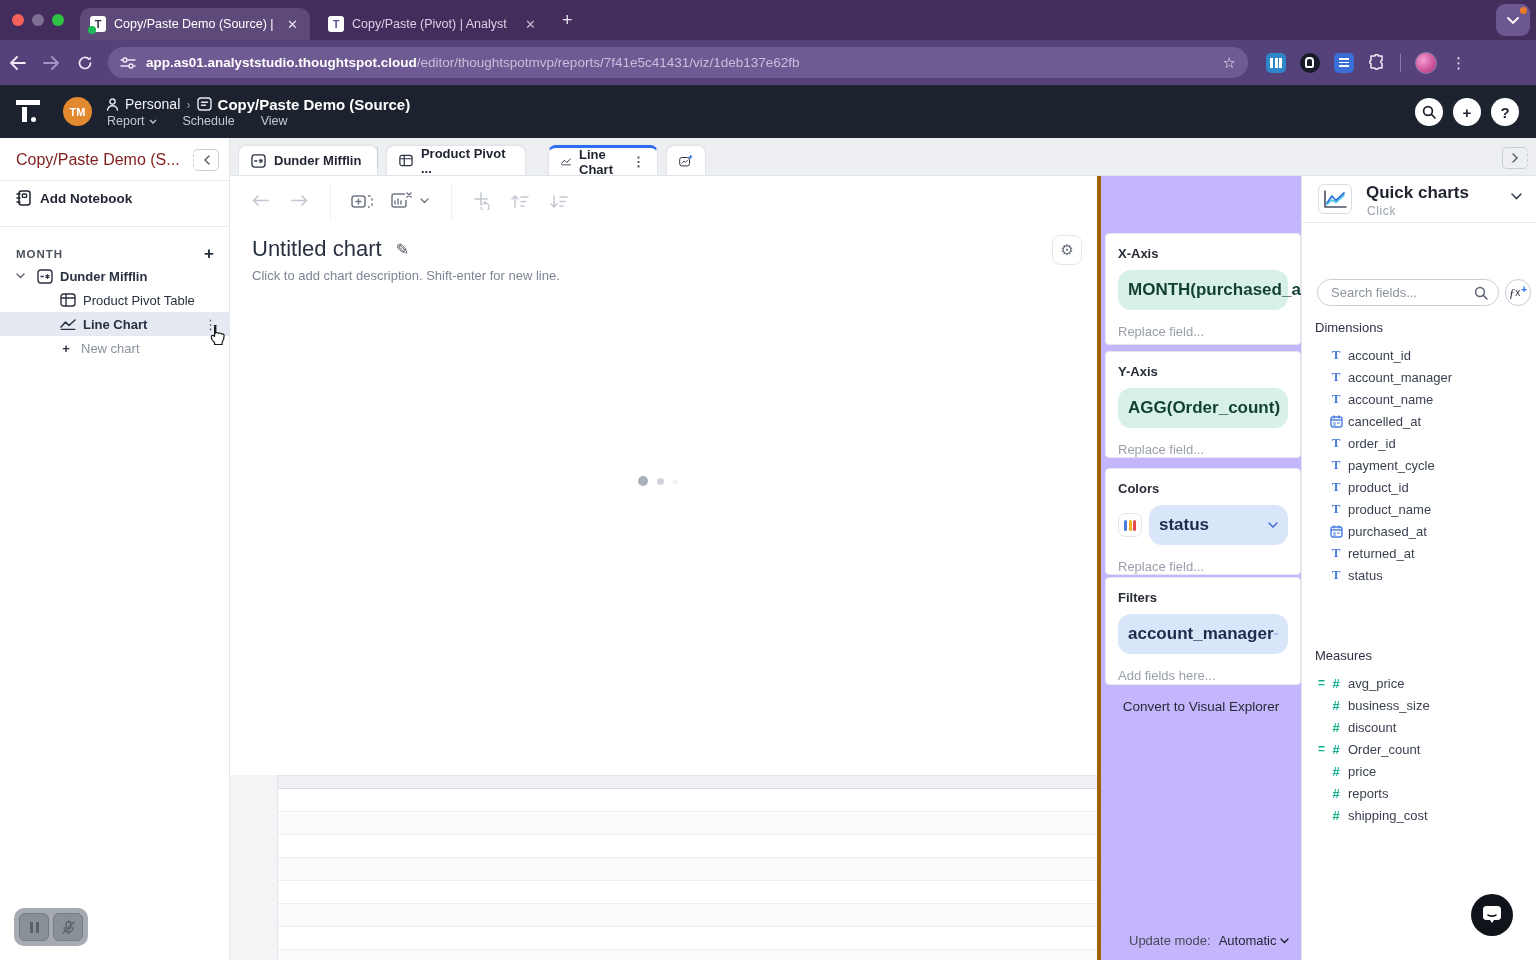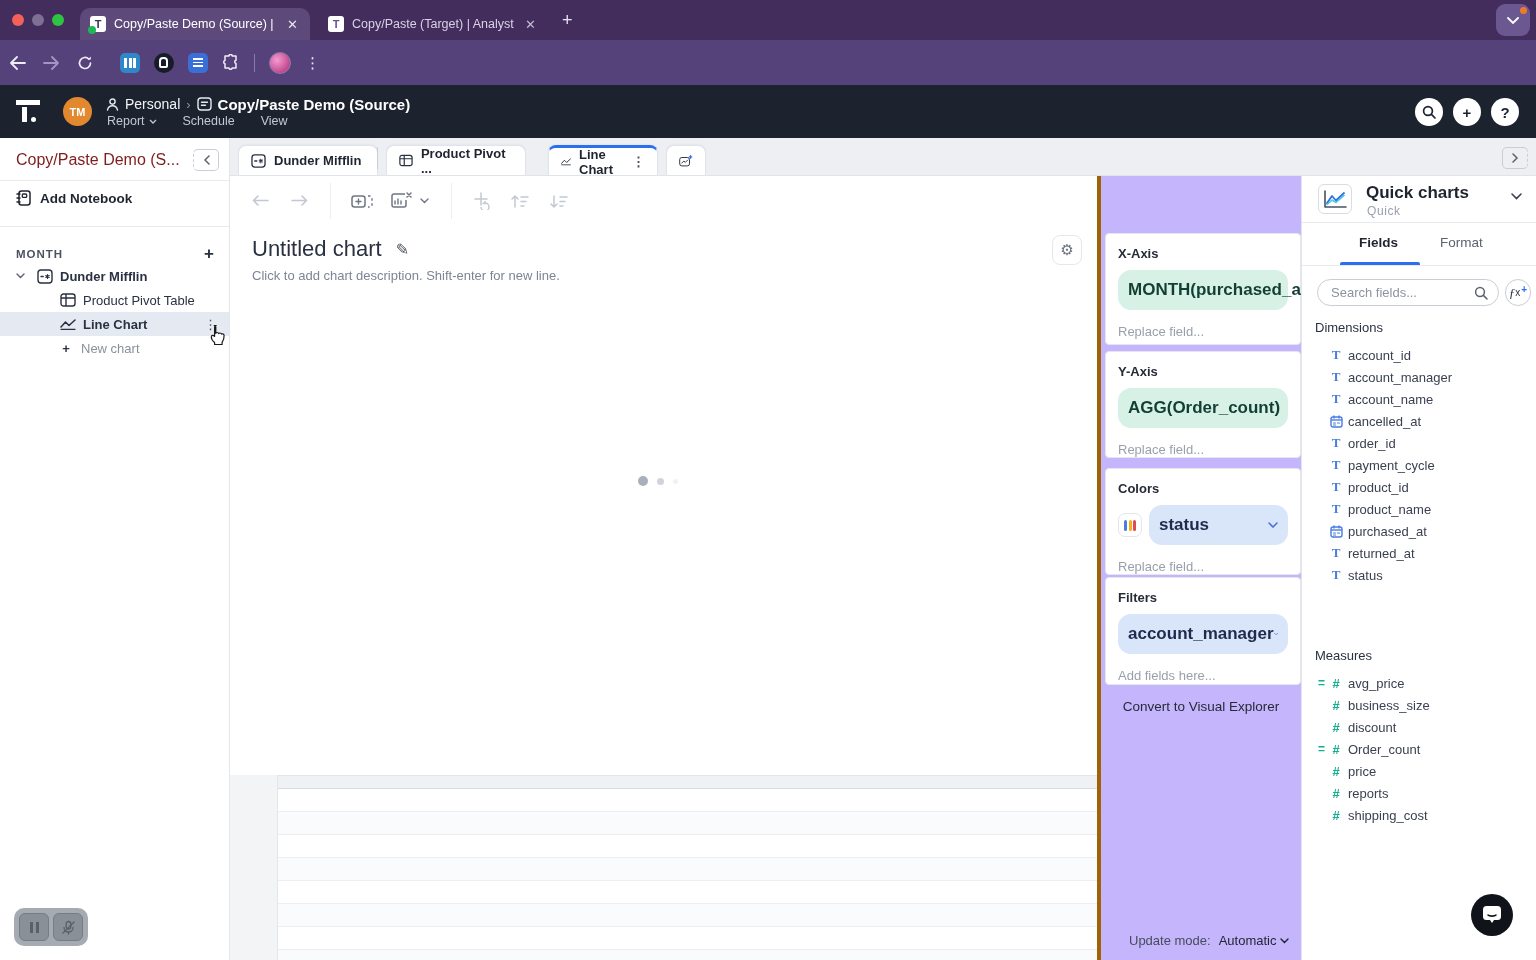--- a/index.html
+++ b/index.html
@@ -177,21 +177,21 @@
           <span class="fav-t">T</span>
           <span class="fav-check"></span>
         </span>
       <span class="btab-title">Copy/Paste Demo (Source) | /</span>
       <span class="tab-close">✕</span>
     </div>
     <div class="btab inactive">
       <span class="favicon">
           <span class="fav-t" style="color:#6a4f9e;">T</span>
         </span>
-      <span class="btab-title">Copy/Paste (Target) | Analyst</span>
+      <span class="btab-title">Copy/Paste (Pivot) | Analyst</span>
       <span class="tab-close">✕</span>
     </div>
     <div class="newtab-btn">+</div>
     <div class="browser-update">
       <svg width="12" height="7" viewBox="0 0 12 7">
           <path d="M1 1l5 5 5-5" stroke="#fff" stroke-width="1.8" fill="none" stroke-linecap="round"></path>
         </svg>
       <span class="upd-dot"></span>
     </div>
   </div>
@@ -206,20 +206,33 @@
       <svg width="17" height="14" viewBox="0 0 17 14">
           <path d="M9 1l6 6-6 6M15 7H1" stroke="currentColor" stroke-width="1.8" fill="none" stroke-linecap="round" stroke-linejoin="round"></path>
         </svg>
     </span>
     <span class="nav-ic">
       <svg width="16" height="16" viewBox="0 0 16 16">
           <path d="M13.5 8a5.5 5.5 0 1 1-1.6-3.9" stroke="currentColor" stroke-width="1.7" fill="none" stroke-linecap="round"></path>
           <path d="M13.8 1.6v3h-3z" fill="currentColor"></path>
         </svg>
     </span>
+    <div class="urlpill">
+      <span style="margin-right:10px;">
+        <svg width="16" height="14" viewBox="0 0 16 14">
+            <circle cx="5" cy="4" r="2" stroke="#efeaf7" stroke-width="1.4" fill="none"></circle>
+            <path d="M8 4h7M1 4h1.6" stroke="#efeaf7" stroke-width="1.4" stroke-linecap="round"></path>
+            <circle cx="11" cy="10" r="2" stroke="#efeaf7" stroke-width="1.4" fill="none"></circle>
+            <path d="M1 10h7.6M14 10h1" stroke="#efeaf7" stroke-width="1.4" stroke-linecap="round"></path>
+          </svg>
+      </span>
+      <span class="url-host">app.as01.analyststudio.thoughtspot.cloud</span>
+        <span class="url-path">/editor/thoughtspotmvp/reports/7f41e5c41431/viz/1deb137e62fb</span>
+      <span class="star">☆</span>
+    </div>
     <div class="ext-icons">
       <span class="ext-box ext-grid">
           <i>
             <b></b>
             <b></b>
             <b></b>
           </i>
         </span>
       <span class="ext-box ext-dark">
           <em></em>
@@ -555,31 +568,26 @@
   <div class="fieldspanel">
     <div class="qc-header">
       <span class="qc-iconbox">
         <svg width="24" height="19" viewBox="0 0 24 19">
             <path d="M2 1v16M2 17h21" stroke="#4a5160" stroke-width="1.6" stroke-linecap="round"></path>
             <path d="M4 13l5-7 4 4.5L21 3" stroke="#2f6fe0" stroke-width="1.8" fill="none" stroke-linecap="round" stroke-linejoin="round"></path>
             <path d="M4 14.5l5-4.5 4 2.5 8-7" stroke="#38c4e0" stroke-width="1.6" fill="none" stroke-linecap="round" stroke-linejoin="round" opacity=".9"></path>
           </svg>
       </span>
       <span class="qc-title">Quick charts</span>
-      <span class="qc-sub">Quick</span>
+      <span class="qc-sub">Click</span>
       <span class="qc-chev">
           <svg width="11" height="7" viewBox="0 0 11 7">
             <path d="M1 1l4.5 4.5L10 1" stroke="currentColor" stroke-width="1.6" fill="none" stroke-linecap="round"></path>
           </svg>
         </span>
-    </div>
-    <div class="fp-tabs">
-      <span class="fp-tab active" style="left:57px;">Fields</span>
-      <span class="fp-tab idle" style="left:138px;">Format</span>
-      <span class="fp-underline"></span>
     </div>
     <div class="searchrow">
       <div class="search-box">
         <input placeholder="Search fields..." style="">
         <svg width="14" height="14" viewBox="0 0 14 14">
             <circle cx="6" cy="6" r="4.4" stroke="#5b6270" stroke-width="1.5" fill="none"></circle>
             <path d="M9.4 9.4L13 13" stroke="#5b6270" stroke-width="1.5" stroke-linecap="round"></path>
           </svg>
       </div>
       <span class="fx-btn">

